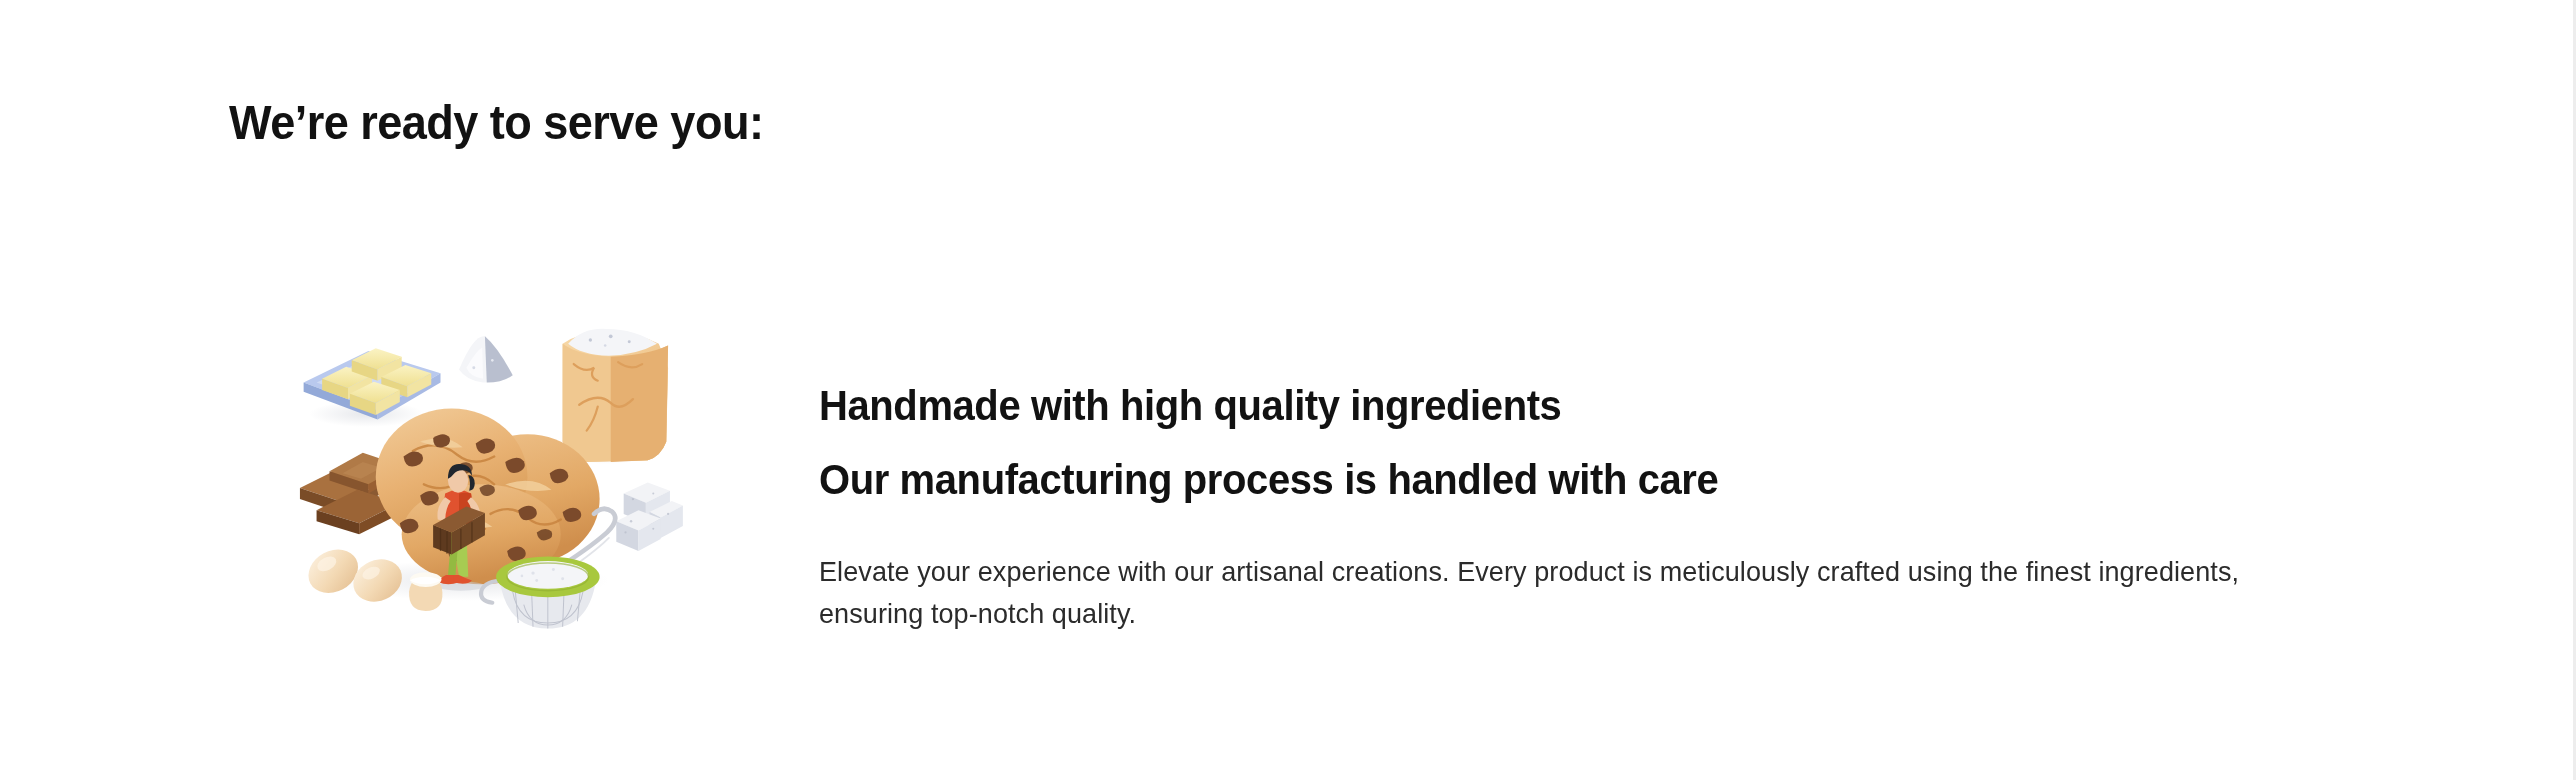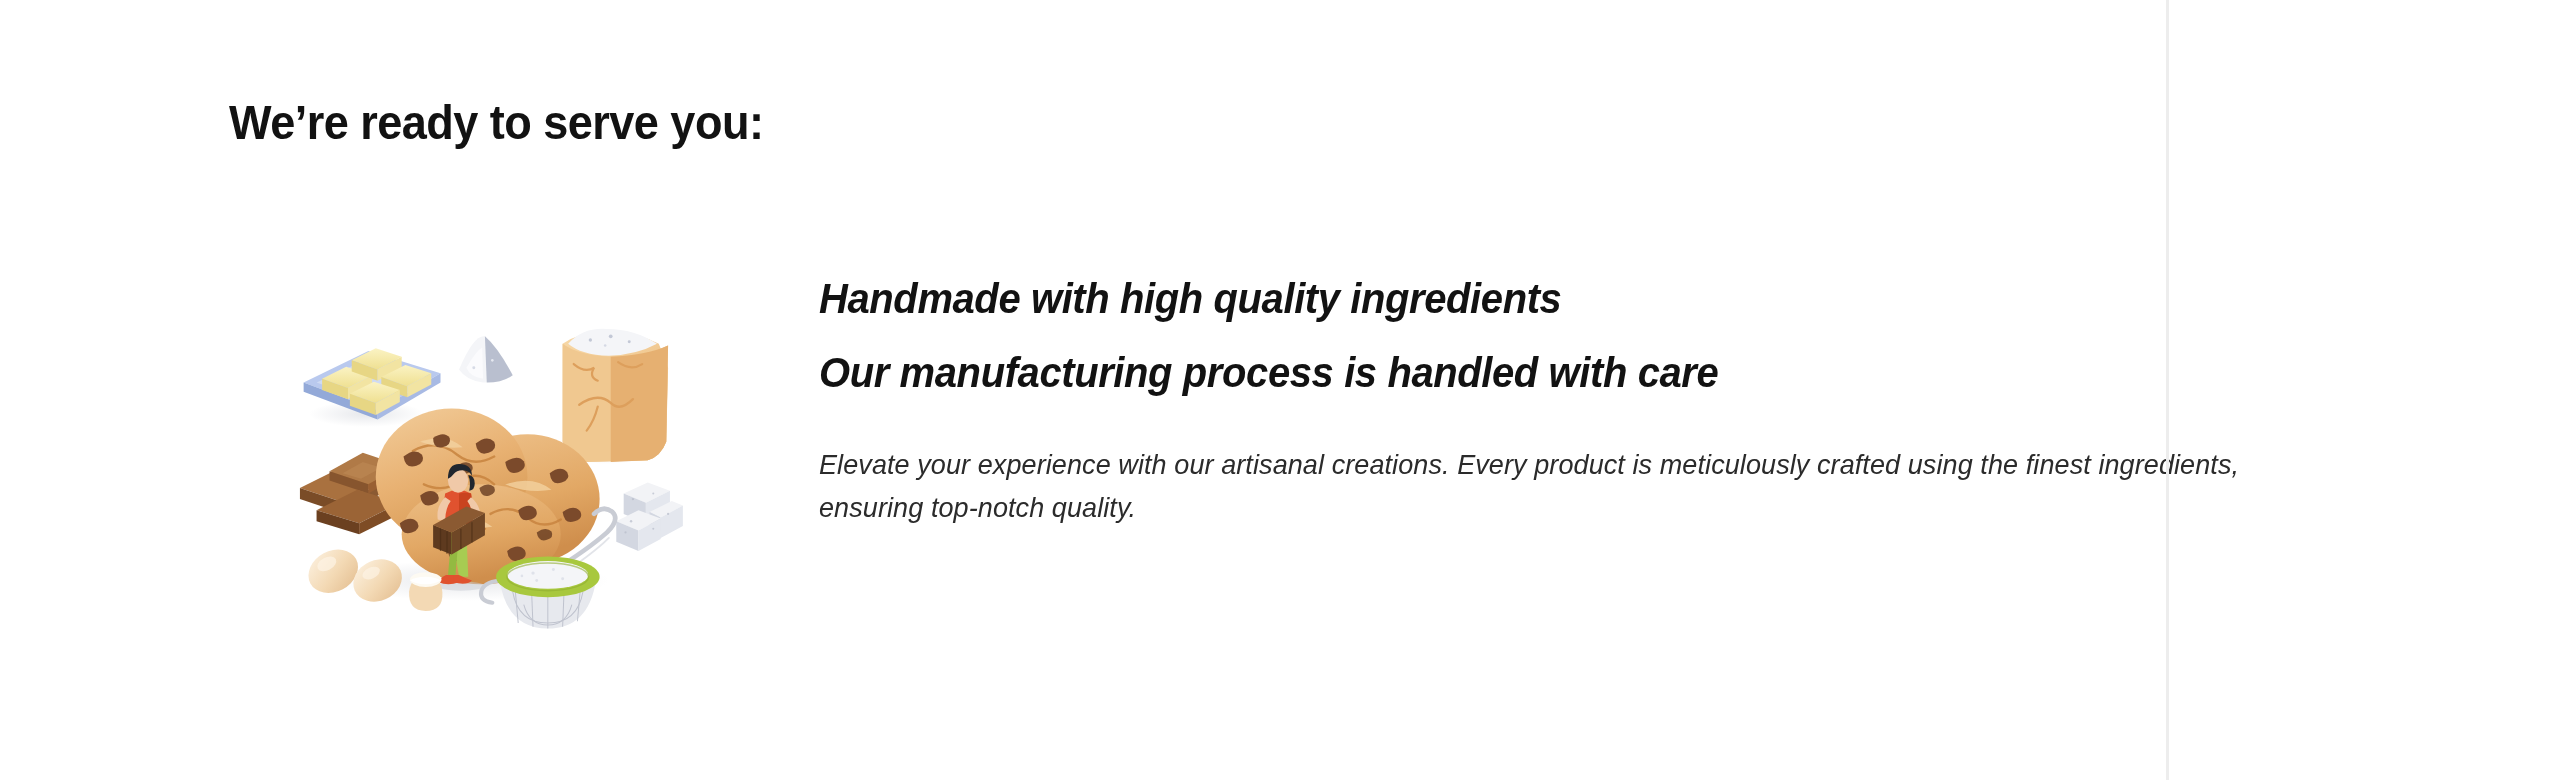--- a/index.html
+++ b/index.html
@@ -10,21 +10,21 @@
   body {
     width: 2576px;
     height: 781px;
     overflow: hidden;
     font-family: "Liberation Sans", sans-serif;
     color: #1a1a1a;
     -webkit-font-smoothing: antialiased;
   }
   .page {
     position: relative;
-    width: 2169px;
+    width: 2576px;
     height: 781px;
     background: #ffffff;
     box-sizing: border-box;
   }
   .scroll-edge {
     position: absolute;
     top: 0;
     right: 0;
     width: 2.8px;
     height: 781px;
@@ -48,22 +48,21 @@
   }
 
   
   .content-row {
     position: absolute;
     left: 229px;
     top: 268px;
     width: 2073px;
     display: flex;
     flex-direction: row;
-    align-items: flex-start;
-    font-style: italic;
+    align-items: flex-end;
   }
   .illustration-col {
     width: 509px;
     flex: 0 0 509px;
     display: flex;
     justify-content: center;
     align-items: flex-start;
     padding-top: 35px;
   }
   .text-col {

